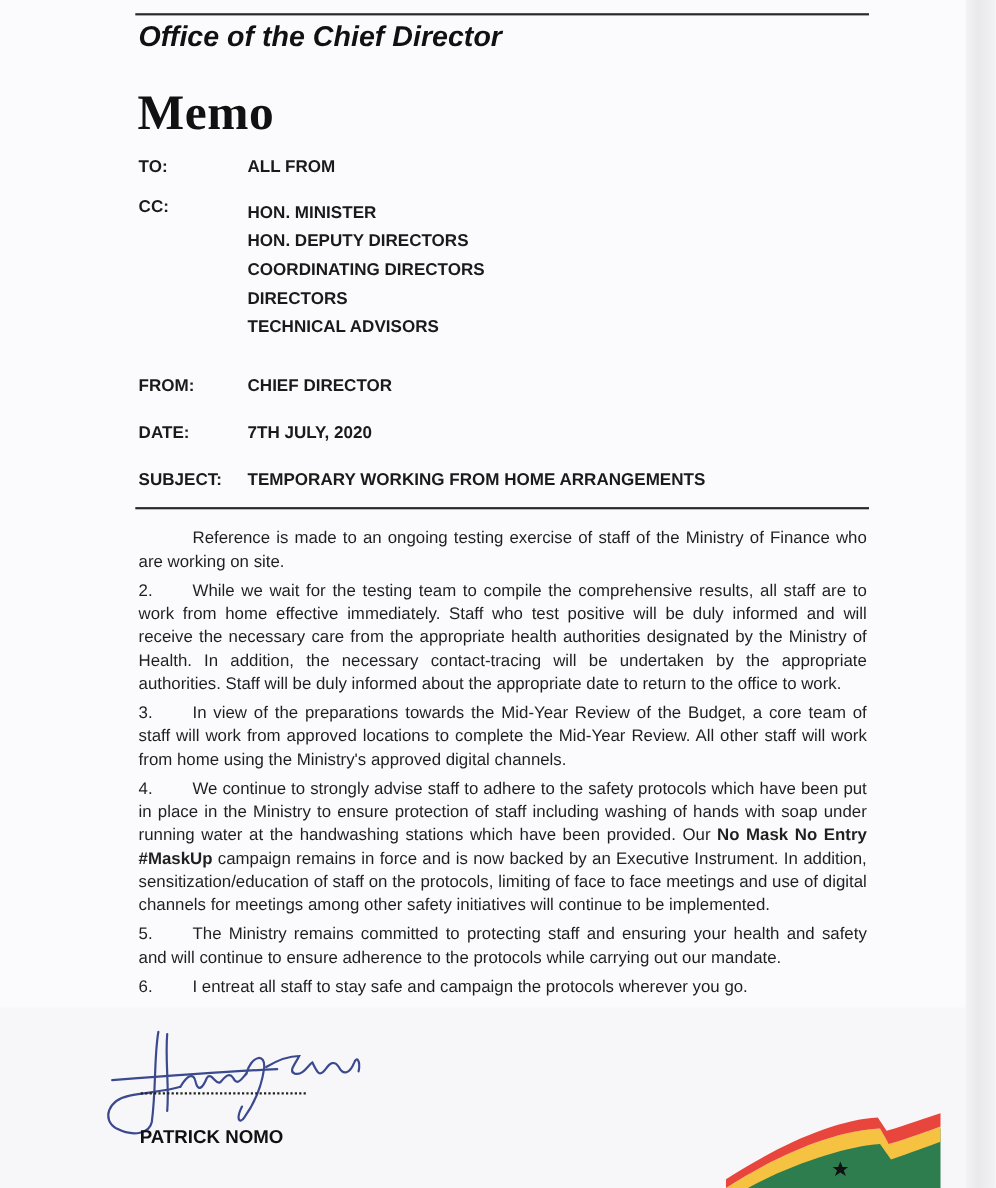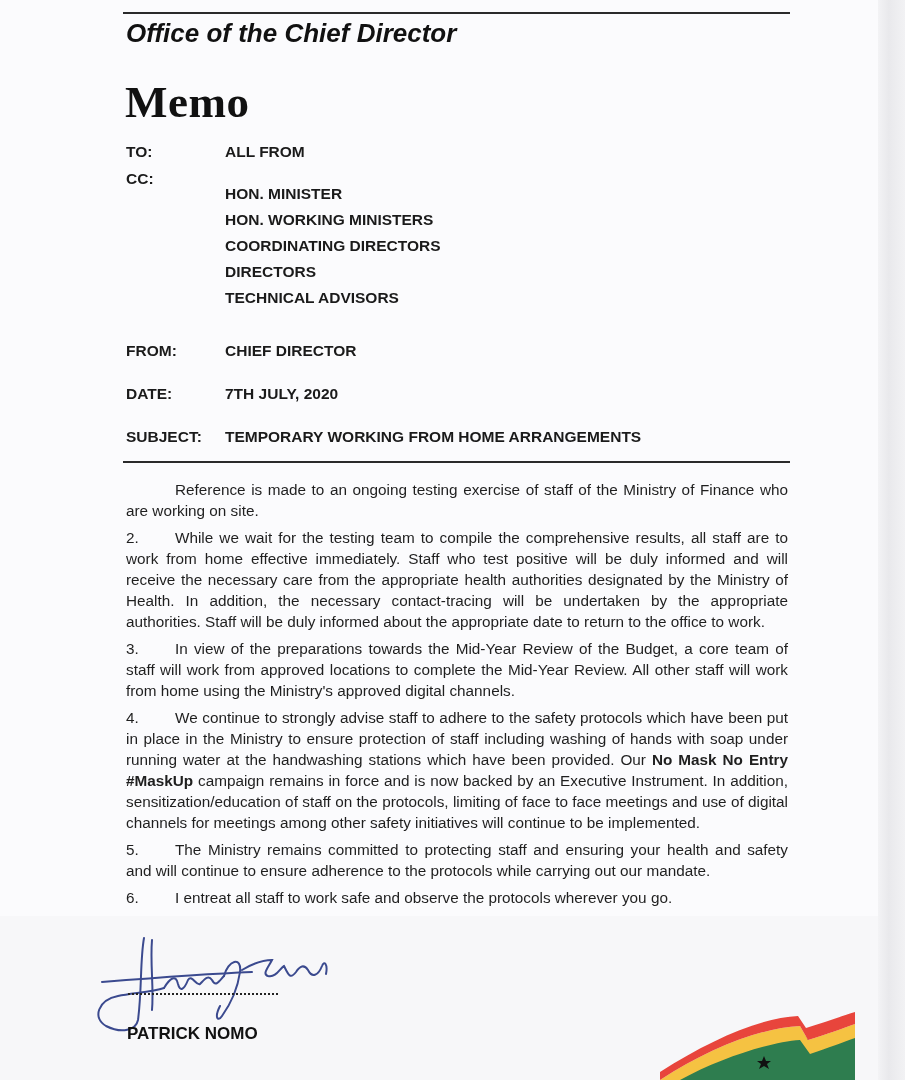--- a/index.html
+++ b/index.html
@@ -63,23 +63,23 @@
 <body>
 
 <div class="page">
   <div class="rule top"></div>
   <div class="office">Office of the Chief Director</div>
   <div class="memo-title">Memo</div>
 
   <div class="field-label" style="top:143px">TO:</div>
   <div class="field-value" style="top:143px">ALL FROM</div>
 
-  <div class="field-label" style="top:170px">CC:</div>
+  <div class="field-label" style="top:180px">CC:</div>
   <div class="field-value" style="top:185px">HON. MINISTER</div>
-  <div class="field-value" style="top:211px">HON. WORKING MINISTERS</div>
+  <div class="field-value" style="top:211px">HON. DEPUTY DIRECTORS</div>
   <div class="field-value" style="top:237px">COORDINATING DIRECTORS</div>
   <div class="field-value" style="top:263px">DIRECTORS</div>
   <div class="field-value" style="top:289px">TECHNICAL ADVISORS</div>
 
   <div class="field-label" style="top:342px">FROM:</div>
   <div class="field-value" style="top:342px">CHIEF DIRECTOR</div>
 
   <div class="field-label" style="top:385px">DATE:</div>
   <div class="field-value" style="top:385px">7TH JULY, 2020</div>
 
@@ -87,21 +87,21 @@
   <div class="field-value" style="top:428px">TEMPORARY WORKING FROM HOME ARRANGEMENTS</div>
 
   <div class="rule mid"></div>
 
   <div class="body-text" style="top:479px">
     <p class="para first">Reference is made to an ongoing testing exercise of staff of the Ministry of Finance who are working on site.</p>
     <p class="para"><span class="num">2.</span><span>While we wait for the testing team to compile the comprehensive results, all staff are to work from home effective immediately. Staff who test positive will be duly informed and will receive the necessary care from the appropriate health authorities designated by the Ministry of Health. In addition, the necessary contact-tracing will be undertaken by the appropriate authorities. Staff will be duly informed about the appropriate date to return to the office to work.</span></p>
     <p class="para"><span class="num">3.</span><span>In view of the preparations towards the Mid-Year Review of the Budget, a core team of staff will work from approved locations to complete the Mid-Year Review.  All other staff will work from home using the Ministry's approved digital channels.</span></p>
     <p class="para"><span class="num">4.</span><span>We continue to strongly advise staff to adhere to the safety protocols which have been put in place in the Ministry to ensure protection of staff including washing of hands with soap under running water at the handwashing stations which have been provided. Our </span><b>No Mask No Entry #MaskUp</b><span> campaign remains in force and is now backed by an Executive Instrument. In addition, sensitization/education of staff on the protocols, limiting of face to face meetings and use of digital channels for meetings among other safety initiatives will continue to be implemented.</span></p>
     <p class="para"><span class="num">5.</span><span>The Ministry remains committed to protecting staff and ensuring your health and safety and will continue to ensure adherence to the protocols while carrying out our mandate.</span></p>
-    <p class="para"><span class="num">6.</span><span>I entreat all staff to work safe and observe the protocols wherever you go.</span></p>
+    <p class="para"><span class="num">6.</span><span>I entreat all staff to stay safe and campaign the protocols wherever you go.</span></p>
   </div>
 
   <svg class="sig" viewBox="0 0 260 110">
     <g fill="none" stroke="#3b4a8f" stroke-width="2" stroke-linecap="round">
       <path d="M52 8 C48 30, 50 60, 46 90 C44 100, 30 104, 14 96 C0 88, 6 70, 26 66 C40 63, 60 62, 72 58"></path>
       <path d="M60 10 C58 34, 62 58, 60 80"></path>
       <path d="M10 52 C60 48, 110 44, 160 42"></path>
       <path d="M72 58 C78 48, 84 44, 86 54 C88 62, 92 60, 96 50 C100 44, 104 56, 108 54 C112 50, 116 44, 120 50 C124 58, 128 50, 132 46"></path>
       <path d="M132 46 C136 30, 150 26, 148 42 C146 56, 140 72, 130 86 C126 92, 122 88, 128 76"></path>
       <path d="M150 40 C160 34, 170 30, 180 30 C176 38, 170 44, 176 46 C184 48, 188 38, 192 36 C196 44, 198 50, 204 42 C208 36, 212 34, 216 40 C220 48, 226 46, 230 36 C232 30, 236 34, 234 44"></path>

